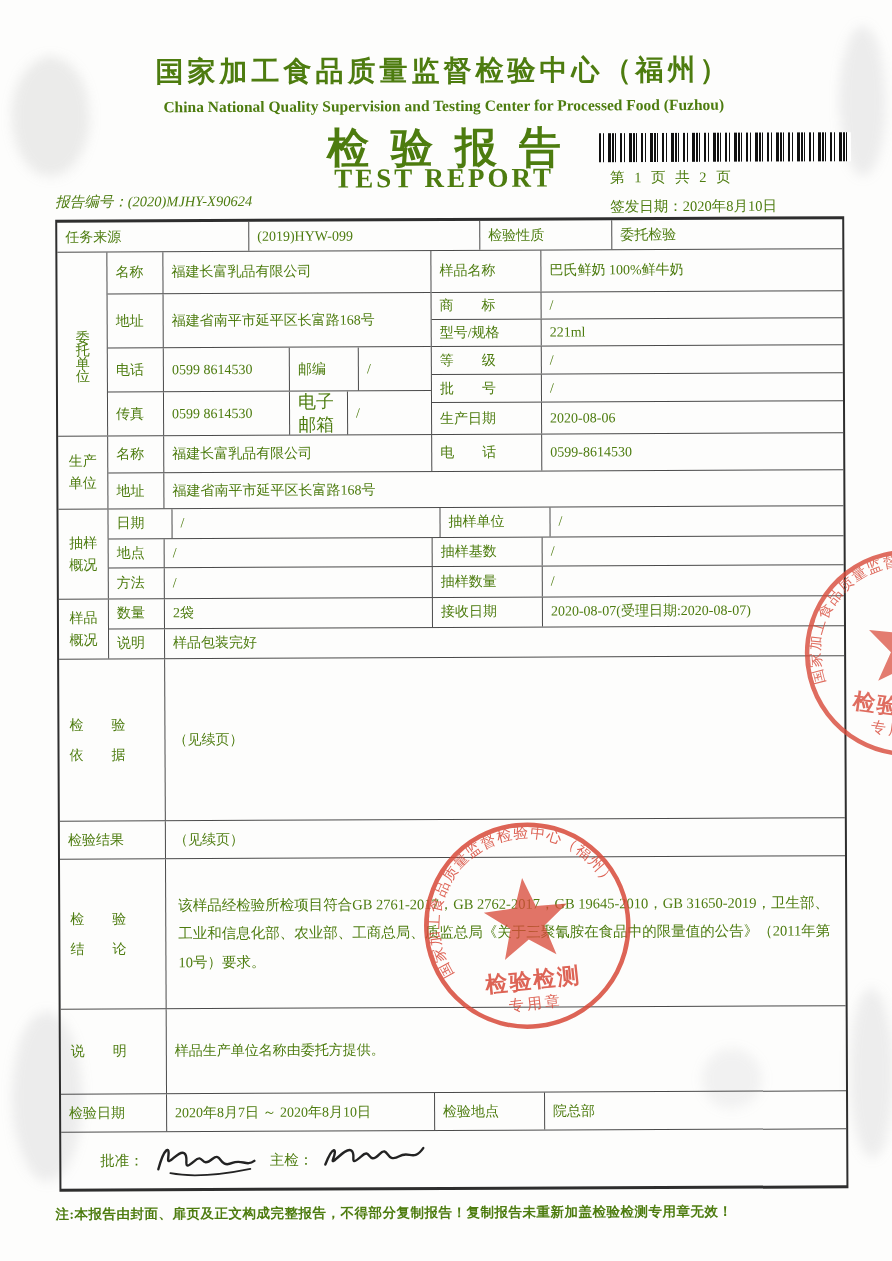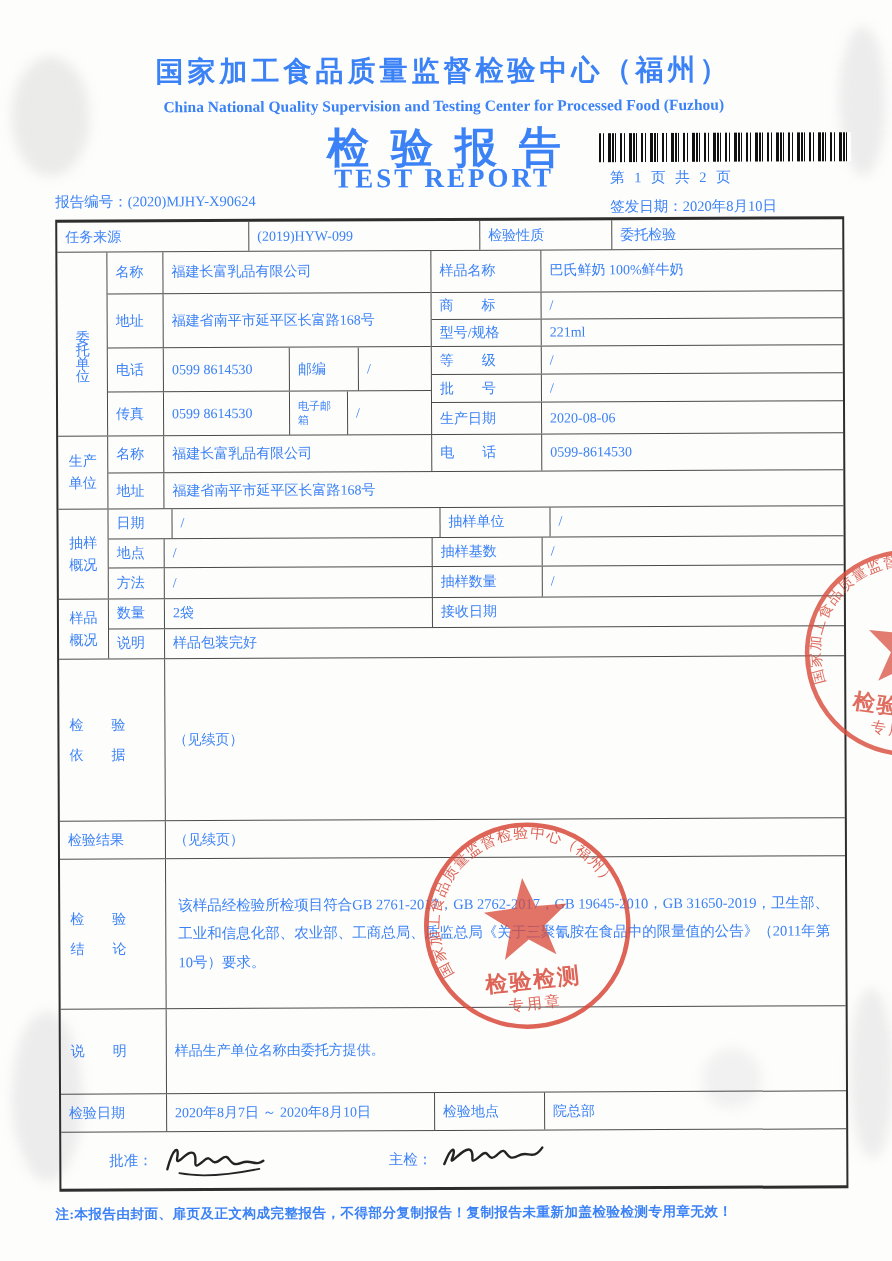--- a/index.html
+++ b/index.html
@@ -1,35 +1,35 @@
 <!DOCTYPE html>
 <html><head>
 <meta charset="utf-8">
 <style>
   html,body{margin:0;padding:0;background:#e8e8e6;}
   #page{
     position:relative;width:892px;height:1261px;background:#fdfdfc;
-    font-family:"Liberation Serif","DejaVu Serif",serif;color:#3b82f6;
+    font-family:"Liberation Serif","DejaVu Serif",serif;color:#4d7c0f;
     overflow:hidden;margin:0 auto;
   }
   #page-inner{position:absolute;inset:0;transform:rotate(-0.25deg);}
   .abs{position:absolute;}
   .center{left:0;right:0;text-align:center;}
   
   .org-cn{top:52px;font-size:28px;font-weight:bold;letter-spacing:4px;}
   .org-en{top:97px;font-size:15.5px;font-weight:bold;}
   .title-cn{top:120px;font-size:42px;font-weight:bold;letter-spacing:22px;text-indent:22px;}
   .title-en{top:163px;font-size:27px;font-weight:bold;letter-spacing:3px;}
   .barcode{left:601px;top:134px;width:252px;height:29px;
     background:repeating-linear-gradient(90deg,
       #111 0 2px,#fff 2px 4px,#111 4px 5px,#fff 5px 9px,
       #111 9px 12px,#fff 12px 13px,#111 13px 15px,#fff 15px 16px,
       #111 16px 17px,#fff 17px 21px);}
   .page-info{left:612px;top:169px;font-size:14.5px;letter-spacing:3px;}
-  .report-no{left:57px;top:191px;font-size:14.5px;}
+  .report-no{left:57px;top:191px;font-size:14.5px;font-style:italic;}
   .issue-date{left:612px;top:198px;font-size:14.5px;}
   
   .report-table{
     position:absolute;left:57px;top:218px;width:789px;
     border:2px solid #2e2e2e;border-top-width:3px;border-bottom-width:3px;
     box-sizing:border-box;font-size:14px;background:transparent;
   }
   .trow{display:flex;border-bottom:1px solid #4a4a4a;box-sizing:border-box;}
   .trow:last-child{border-bottom:none;}
   .stack{display:flex;flex-direction:column;box-sizing:border-box;}
@@ -40,21 +40,21 @@
   }
   .cell:last-child{border-right:none;}
   .lbl{justify-content:flex-start;}
   .val{flex:1;}
   .vlabel{
     writing-mode:vertical-lr;text-orientation:upright;letter-spacing:13px;
     justify-content:center;text-align:center;padding:6px 0;
   }
   .wrap2{width:50px;line-height:1.55;text-align:center;justify-content:center;padding:1px 7px;}
   .twoline{flex-direction:column;justify-content:center;align-items:flex-start;line-height:2.1;}
-  .small{font-size:11px;line-height:1.25;}
+  .small{font-size:18px;line-height:1.25;}
   .concl{line-height:1.95;font-size:14.5px;padding:6px 12px;}
   
   .sig-row{display:flex;align-items:center;padding:0 10px;}
   .sig-group{display:flex;align-items:center;}
   .sig-label{font-size:14.5px;}
   .sig-svg{margin-left:6px;}
   
   .footer-note{left:53px;top:1204px;font-size:13.5px;font-weight:bold;letter-spacing:0.5px;}
   
   .stamp{position:absolute;pointer-events:none;}
@@ -184,20 +184,21 @@
         </div>
       </div>
 
       <div class="trow" style="height:60px">
         <div class="cell wrap2">样品概况</div>
         <div class="stack" style="flex:1">
           <div class="trow" style="height:30px">
             <div class="cell lbl" style="width:56px">数量</div>
             <div class="cell" style="width:268px">2袋</div>
             <div class="cell lbl" style="width:110px">接收日期</div>
+            <div class="cell val">2020-08-07(受理日期:2020-08-07)</div>
           </div>
           <div class="trow" style="height:30px">
             <div class="cell lbl" style="width:56px">说明</div>
             <div class="cell val">样品包装完好</div>
           </div>
         </div>
       </div>
 
       <div class="trow" style="height:162px">
         <div class="cell twoline" style="width:106px;padding-left:10px">
@@ -226,28 +227,28 @@
       </div>
 
       <div class="trow" style="height:38px">
         <div class="cell lbl" style="width:106px">检验日期</div>
         <div class="cell" style="width:268px">2020年8月7日  ～ 2020年8月10日</div>
         <div class="cell lbl" style="width:110px">检验地点</div>
         <div class="cell val">院总部</div>
       </div>
 
       <div class="trow sig-row" style="height:56px">
-        <div class="sig-group" style="margin-left:38px">
+        <div class="sig-group" style="margin-left:29px">
           <span class="sig-label">批准：</span>
           <svg class="sig-svg" width="120" height="42" viewBox="0 0 120 42">
             <path d="M8,30 C14,8 20,6 18,18 C16,30 28,10 34,14 C40,18 30,34 44,22 C54,13 50,30 62,20 C72,12 68,30 82,24 C92,20 96,28 104,22" stroke="#232323" stroke-width="2.4" fill="none" stroke-linecap="round"></path>
             <path d="M20,34 C40,38 70,36 100,30" stroke="#232323" stroke-width="1.8" fill="none" stroke-linecap="round"></path>
           </svg>
         </div>
-        <div class="sig-group" style="margin-left:110px">
+        <div class="sig-group" style="">
           <span class="sig-label">主检：</span>
           <svg class="sig-svg" width="110" height="42" viewBox="0 0 110 42">
             <path d="M6,26 C14,6 18,10 14,20 C10,30 26,8 32,12 C38,16 28,30 42,18 C52,8 48,28 60,16 C70,6 66,26 80,18 C90,12 94,24 104,10" stroke="#232323" stroke-width="2.4" fill="none" stroke-linecap="round"></path>
           </svg>
         </div>
       </div>
 
     </div>
 
     <div class="abs footer-note">注:本报告由封面、扉页及正文构成完整报告，不得部分复制报告！复制报告未重新加盖检验检测专用章无效！</div>

